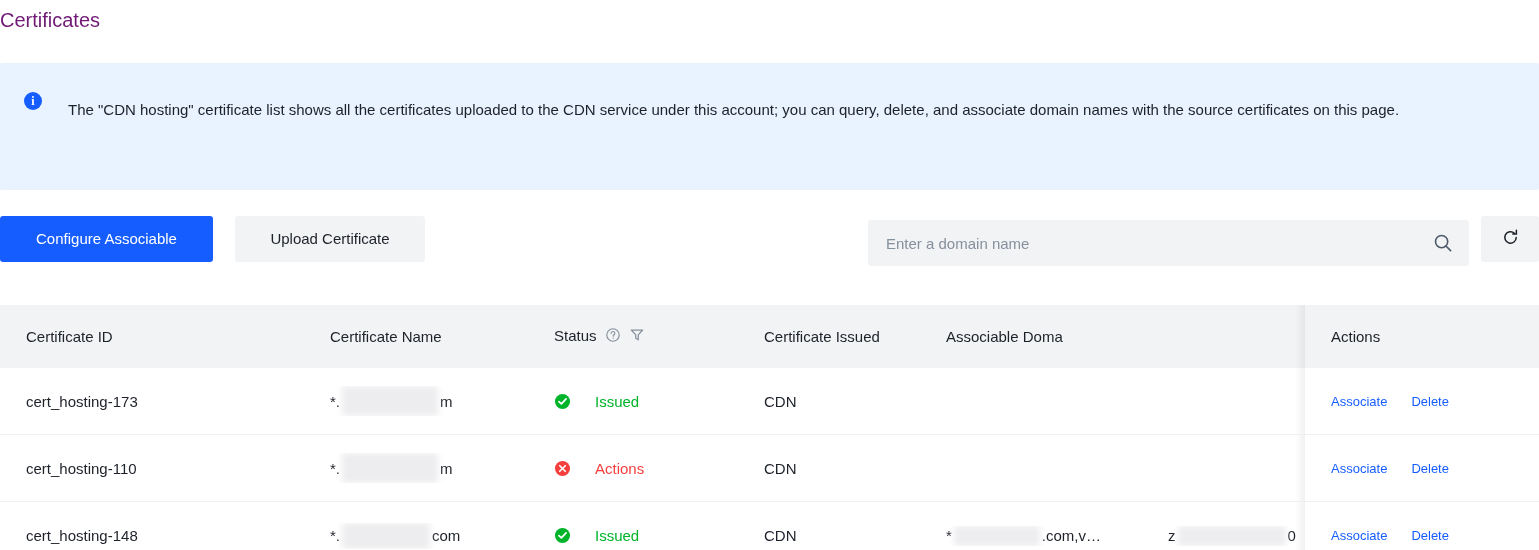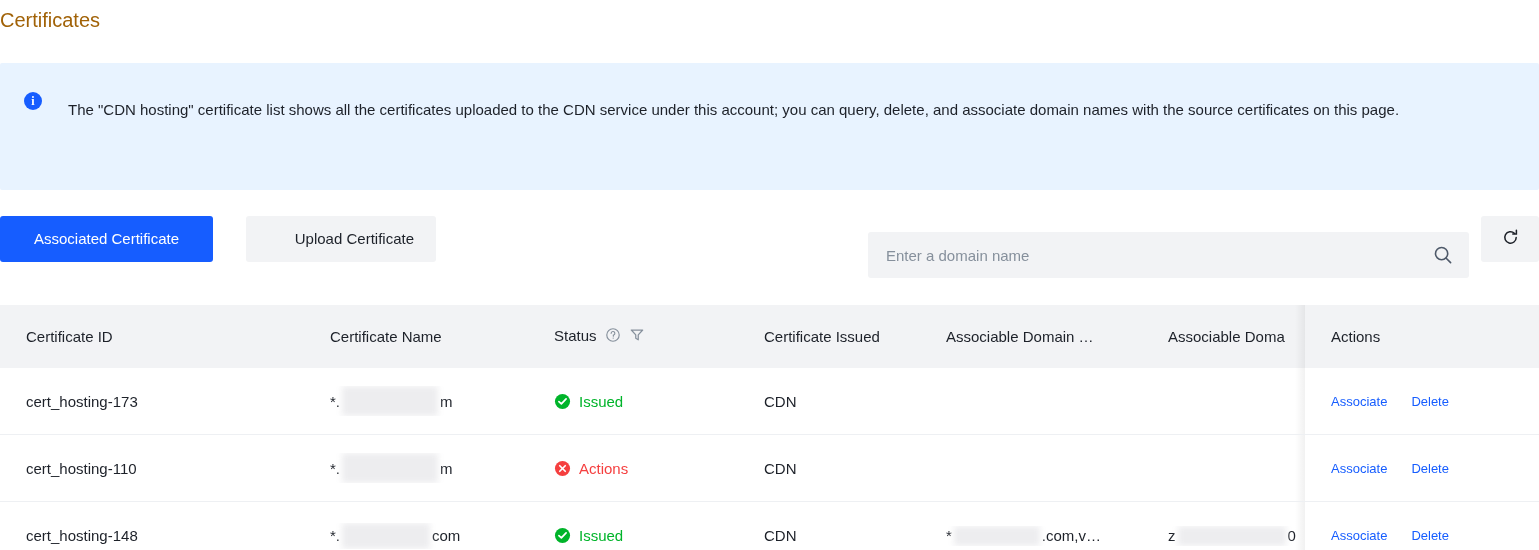--- a/index.html
+++ b/index.html
@@ -13,21 +13,21 @@
   }
 
   .page { position: relative; width: 1539px; height: 550px; }
 
   
   .page-title {
     position: absolute;
     left: 0; top: 4px;
     font-size: 20px;
     line-height: 32px;
-    color: #a16207;
+    color: #701a75;
     font-weight: 400;
   }
 
   
   .info-banner {
     position: absolute;
     left: 0; top: 63px;
     width: 1539px; height: 127px;
     background: #e8f3ff;
     border-radius: 2px;
@@ -74,30 +74,29 @@
     padding: 0 22px;
     line-height: 46px;
   }
   .btn-primary {
     left: 0;
     background: #165dff;
     color: #ffffff;
     width: 213px;
   }
   .btn-secondary {
-    left: 246px;
+    left: 235px;
     background: #f2f3f5;
     color: #1d2129;
     width: 190px;
-    text-align: right;
   }
 
   .search-wrap {
     position: absolute;
-    left: 868px; top: 16px;
+    left: 868px; top: 4px;
     width: 601px; height: 46px;
     background: #f2f3f5;
     border-radius: 3px;
     display: flex;
     align-items: center;
     padding: 0 16px 0 16px;
   }
   .search-input {
     flex: 1 1 auto;
     border: none;
@@ -157,21 +156,21 @@
   .c-assoc { width: 222px; }
   .c-assed { width: 222px; }
 
   .status-help, .status-filter {
     display: inline-block;
     vertical-align: middle;
     margin-left: 8px;
     cursor: pointer;
   }
 
-  .status-badge { display: flex; align-items: center; gap: 8px; }
+  .status-badge { display: flex; align-items: center; gap: 24px; }
   .status-ico { width: 17px; height: 17px; display: block; }
   .status-issued { color: #00b42a; }
   .status-expired { color: #f53f3f; }
 
   
   .c-actions {
     position: absolute;
     right: 0; top: 0;
     width: 234px;
     height: 100%;
@@ -216,21 +215,21 @@
 <div class="page">
 
   <div class="page-title">Certificates</div>
 
   <div class="info-banner">
     <div class="info-icon">i</div>
     <div class="info-text">The "CDN hosting" certificate list shows all the certificates uploaded to the CDN service under this account; you can query, delete, and associate domain names with the source certificates on this page.</div>
   </div>
 
   <div class="toolbar">
-    <button class="btn btn-primary">Associated Certificate</button>
+    <button class="btn btn-primary">Configure Associable</button>
     <button class="btn btn-secondary">Upload Certificate</button>
 
     <div class="search-wrap">
       <input class="search-input" type="text" placeholder="Enter a domain name" style="">
       <span class="search-icon">
         <svg viewBox="0 0 20 20" width="20" height="20" fill="none" stroke="#4e5969" stroke-width="1.6">
           <circle cx="8.6" cy="8.6" r="6.1"></circle>
           <line x1="13.2" y1="13.2" x2="17.6" y2="17.6" stroke-linecap="round"></line>
         </svg>
       </span>
@@ -260,21 +259,20 @@
             <circle cx="9.2" cy="12.4" r="0.72" fill="#86909c" stroke="none"></circle>
           </svg>
         </span>
         <span class="status-filter">
           <svg viewBox="0 0 18 18" width="16" height="16" fill="none" stroke="#86909c" stroke-width="1.4" stroke-linejoin="round" stroke-linecap="round">
             <path d="M2.6 3.4h12.8l-5 5.4v5.6l-2.8-1.7V8.8z"></path>
           </svg>
         </span>
       </div>
       <div class="cell c-store">Certificate Issued</div>
-      <div class="cell c-assoc">Associable Domain …</div>
       <div class="cell c-assed">Associable Doma</div>
       <div class="c-actions">
         <span>Actions</span>
       </div>
     </div>
 
     <div class="trow tbody-row">
       <div class="cell c-id">cert_hosting-173</div>
       <div class="cell c-name name-cell">
         <span>*.</span>

